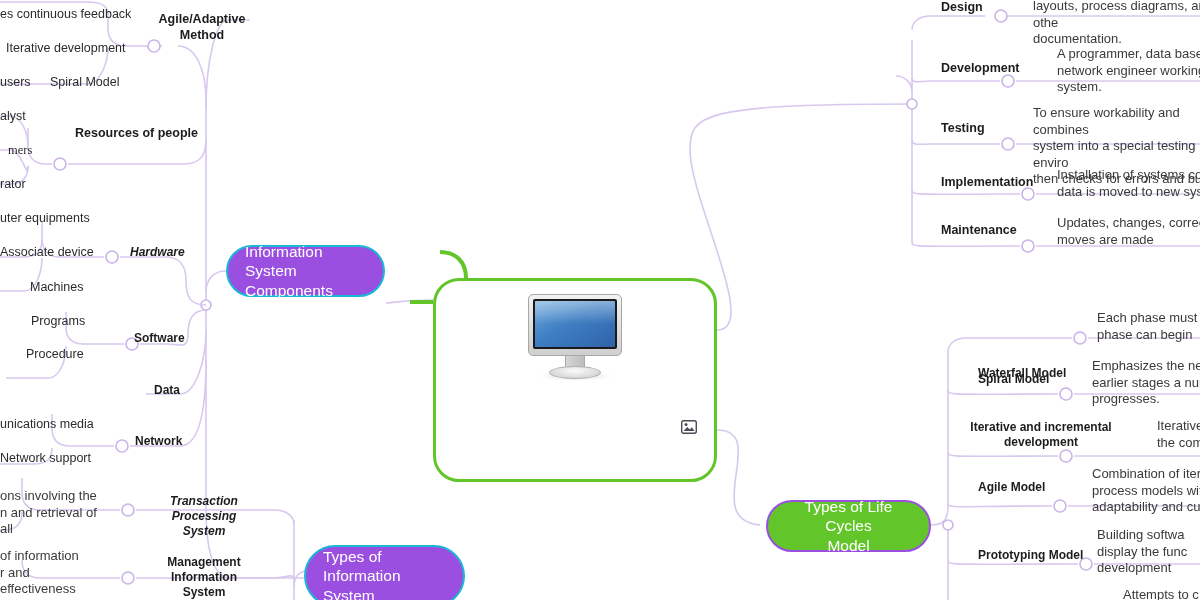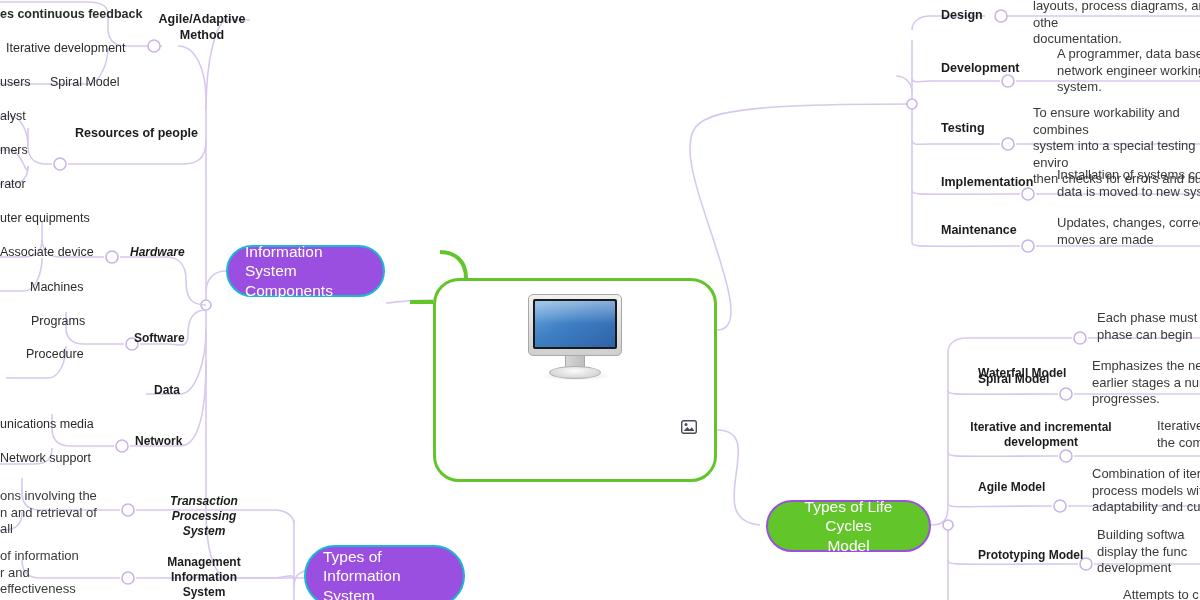--- a/index.html
+++ b/index.html
@@ -281,21 +281,21 @@
   </div>
   <div class="bubble green" id="n-tlcm">
     <span>Types of Life Cycles
 Model</span>
   </div>
   <div class="bubble purple" id="n-tis">
     <span>Types of
 Information System</span>
   </div>
 
-  <div class="lbl b s125" style="left:941px; top:8px;">Design</div>
+  <div class="lbl b s125" style="left:941px; top:0px;">Design</div>
   <div class="lbl desc" style="left:1033px; top:-2px; width:190px;">layouts, process diagrams, and othe
 documentation.</div>
 
   <div class="lbl b s125" style="left:941px; top:61px;">Development</div>
   <div class="lbl desc" style="left:1057px; top:46px; width:175px;">A programmer, data base dev
 network engineer working to
 system.</div>
 
   <div class="lbl b s125" style="left:941px; top:121px;">Testing</div>
   <div class="lbl desc" style="left:1033px; top:105px; width:190px;">To ensure workability and combines
@@ -346,28 +346,28 @@
   <div class="lbl n s125" style="left:26px; top:347px;">Procedure</div>
 
   <div class="lbl b s12" style="left:154px; top:383px;">Data</div>
 
   <div class="lbl b s12" style="left:135px; top:434px;">Network</div>
   <div class="lbl n s125" style="left:0px; top:417px;">unications media</div>
   <div class="lbl n s125" style="left:0px; top:451px;">Network support</div>
 
   <div class="lbl b s125 ctr" style="left:147px; top:12px; width:110px;">Agile/Adaptive
 Method</div>
-  <div class="lbl n s125" style="left:0px; top:7px;font-weight:bold;">es continuous feedback</div>
+  <div class="lbl n s125" style="left:0px; top:7px;">es continuous feedback</div>
   <div class="lbl n s125" style="left:6px; top:41px;">Iterative development</div>
   <div class="lbl n s125" style="left:50px; top:75px;">Spiral Model</div>
 
   <div class="lbl b s125" style="left:75px; top:126px;">Resources of people</div>
   <div class="lbl n s125" style="left:0px; top:75px;">users</div>
   <div class="lbl n s125" style="left:0px; top:109px;">alyst</div>
-  <div class="lbl n s125" style="left:0px; top:143px;">mers</div>
+  <div class="lbl n s125" style="left:8px; top:143px;font-family:Liberation Serif, serif;">mers</div>
   <div class="lbl n s125" style="left:0px; top:177px;">rator</div>
 
   <div class="lbl i s12 ctr" style="left:140px; top:494px; width:128px;">Transaction Processing
 System</div>
   <div class="lbl desc" style="left:0px; top:488px; width:108px;">ons involving the
 n and retrieval of all</div>
 
   <div class="lbl b s12 ctr" style="left:133px; top:555px; width:142px;">Management Information
 System</div>
   <div class="lbl desc" style="left:0px; top:548px; width:108px;">of information

